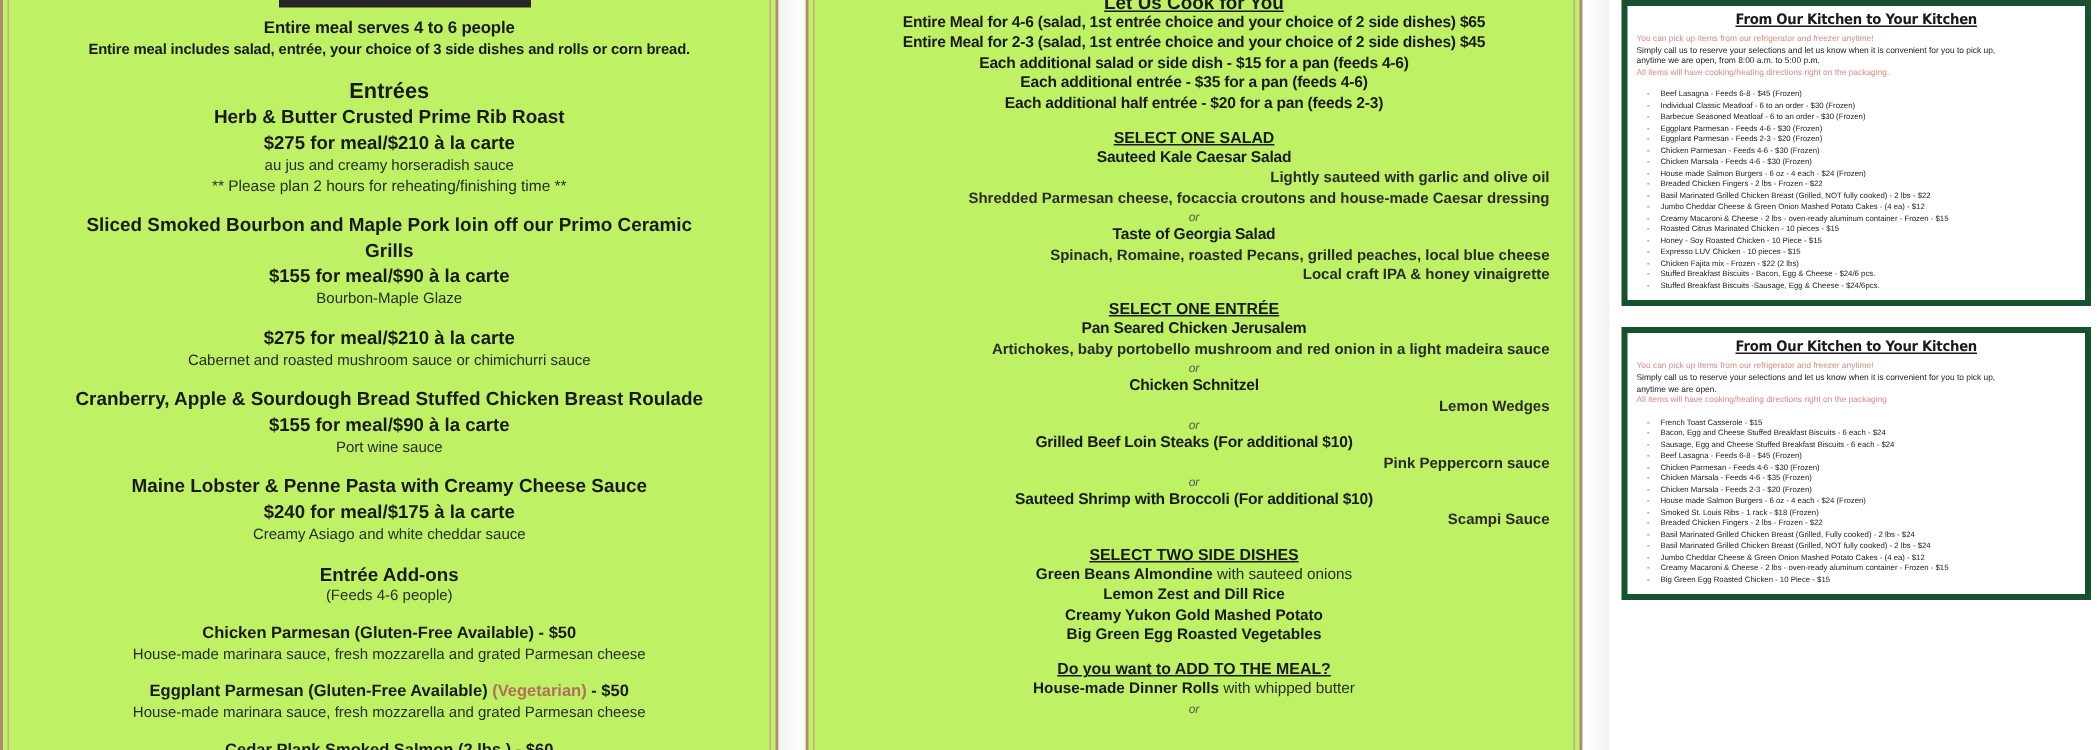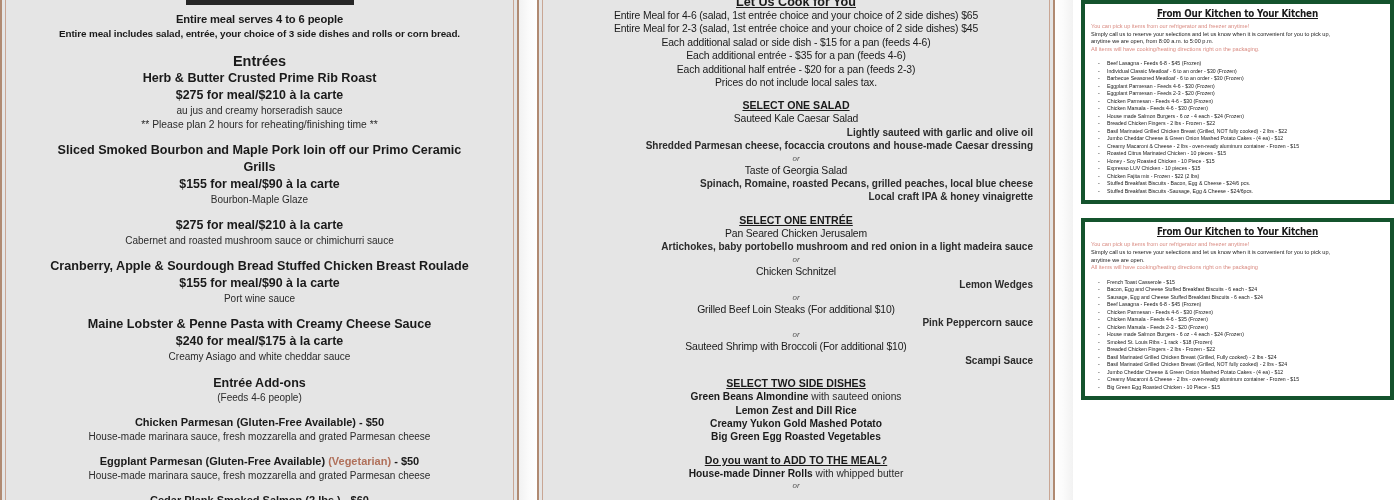--- a/index.html
+++ b/index.html
@@ -17,21 +17,21 @@
     width: 1400px;
     height: 500px;
     background: #ffffff;
     display: flex;
     align-items: stretch;
   }
 
   
   .page {
     position: relative;
-    background: #e5e5e5;
+    background: #bef264;
     height: 500px;
     box-sizing: border-box;
     overflow: hidden;
   }
   .page-gutter {
     width: 18px;
     height: 500px;
     background: linear-gradient(to right, #f2f2f2 0%, #fbfbfb 55%, #ffffff 100%);
     flex: 0 0 18px;
   }
@@ -138,21 +138,21 @@
   .p2 .title {
     text-align: center;
     font-weight: bold;
     font-size: 12.6px;
     text-decoration: underline;
     line-height: 13px;
     margin-top: -4px;
   }
   .p2 .b {
     text-align: center;
-    font-weight: normal;
+    font-weight: bold;
     font-size: 10.4px;
     line-height: 13.4px;
     letter-spacing: -0.15px;
   }
   .p2 .sub-head {
     text-align: center;
     font-weight: bold;
     font-size: 10.6px;
     text-decoration: underline;
     line-height: 14px;
@@ -313,21 +313,20 @@
     <div class="rule-left"></div>
     <div class="rule-right"></div>
 
     <div class="title">Let Us Cook for You</div>
 
     <div class="b">Entire Meal for 4-6 (salad, 1st entrée choice and your choice of 2 side dishes) $65</div>
     <div class="b">Entire Meal for 2-3 (salad, 1st entrée choice and your choice of 2 side dishes) $45</div>
     <div class="b">Each additional salad or side dish - $15 for a pan (feeds 4-6)</div>
     <div class="b">Each additional entrée - $35 for a pan (feeds 4-6)</div>
     <div class="b">Each additional half entrée - $20 for a pan (feeds 2-3)</div>
-    <div class="b">Prices do not include local sales tax.</div>
 
     <div class="gap"></div>
     <div class="sub-head">SELECT ONE SALAD</div>
     <div class="b">Sauteed Kale Caesar Salad</div>
     <div class="n">Lightly sauteed with garlic and olive oil</div>
     <div class="n">Shredded Parmesan cheese, focaccia croutons and house-made Caesar dressing</div>
     <div class="or">or</div>
     <div class="b">Taste of Georgia Salad</div>
     <div class="n">Spinach, Romaine, roasted Pecans, grilled peaches, local blue cheese</div>
     <div class="n">Local craft IPA &amp; honey vinaigrette</div>

